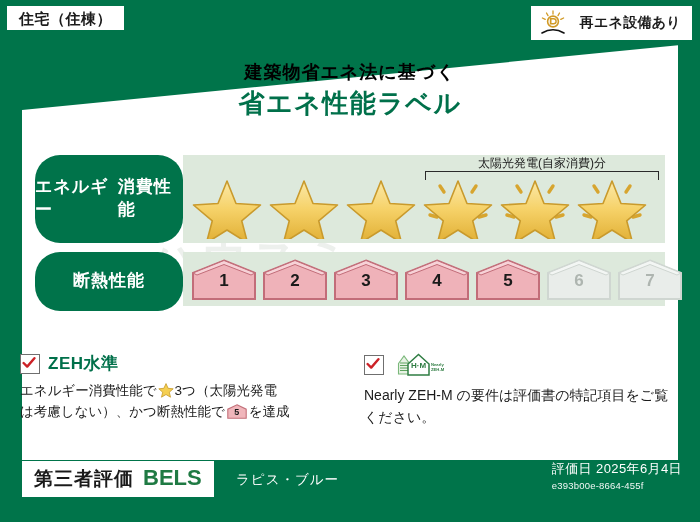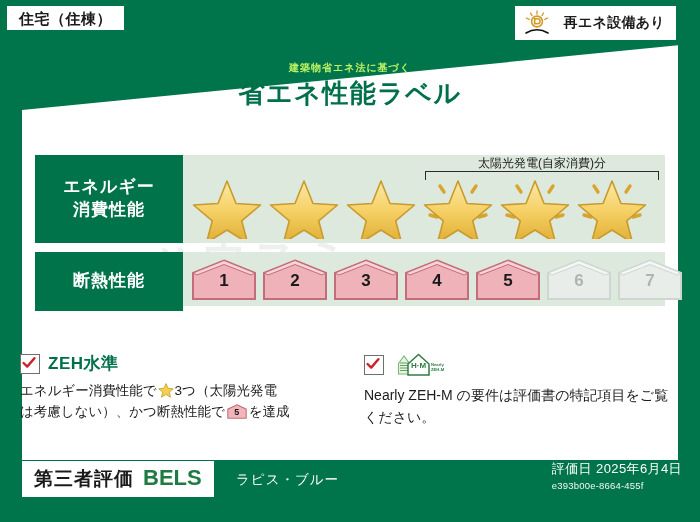--- a/index.html
+++ b/index.html
@@ -32,57 +32,57 @@
     padding:5px 12px 2px 12px;
     font-size:15px;font-weight:bold;
     color:#1b1b1b;
     letter-spacing:.5px;
     z-index:6;
     line-height:1.1;
   }
 
   
   .renew-badge{
-    position:absolute;right:24px;top:6px;
+    position:absolute;right:8px;top:6px;
     background:#ffffff;
     padding:4px 11px 4px 8px;
     display:flex;align-items:center;gap:13px;
     z-index:6;
   }
   .renew-badge .txt{
     font-size:14px;font-weight:bold;color:#1b1b1b;letter-spacing:.3px;
   }
   .sun-icon{width:28px;height:26px;display:block;}
 
   
   .title-wrap{
     position:absolute;left:0;right:0;top:62px;
     text-align:center;z-index:5;
   }
   .title-sub{
-    font-size:10px;font-weight:bold;color:#bef264;
+    font-size:18px;font-weight:bold;color:#000000;
     letter-spacing:1px;line-height:1.2;margin-bottom:5px;
   }
   .title-main{
     font-size:26px;font-weight:bold;color:#00704a;
     letter-spacing:1.5px;line-height:1.15;
   }
 
   
   .rows{
     position:absolute;left:35px;right:35px;top:155px;z-index:5;
   }
   .perf-row{display:flex;align-items:stretch;margin-bottom:9px;}
   .perf-row .row-label{
     width:148px;flex:0 0 148px;
     background:#00734a;
     color:#ffffff;
-    display:flex;flex-direction:column;align-items:center;justify-content:center;
+    display:flex;flex-direction:row;align-items:center;justify-content:center;
     font-size:17px;font-weight:bold;letter-spacing:1px;line-height:1.35;
-    text-align:center;
+    border-radius:25px;
   }
   .perf-row.row-energy .row-label{height:88px;}
   .perf-row.row-insul  .row-label{height:59px;}
   .perf-row .row-body{
     flex:1;background:#dde9dc;position:relative;
   }
   .perf-row.row-energy .row-body{height:88px;}
   .perf-row.row-insul  .row-body{height:54px;}
 
   

